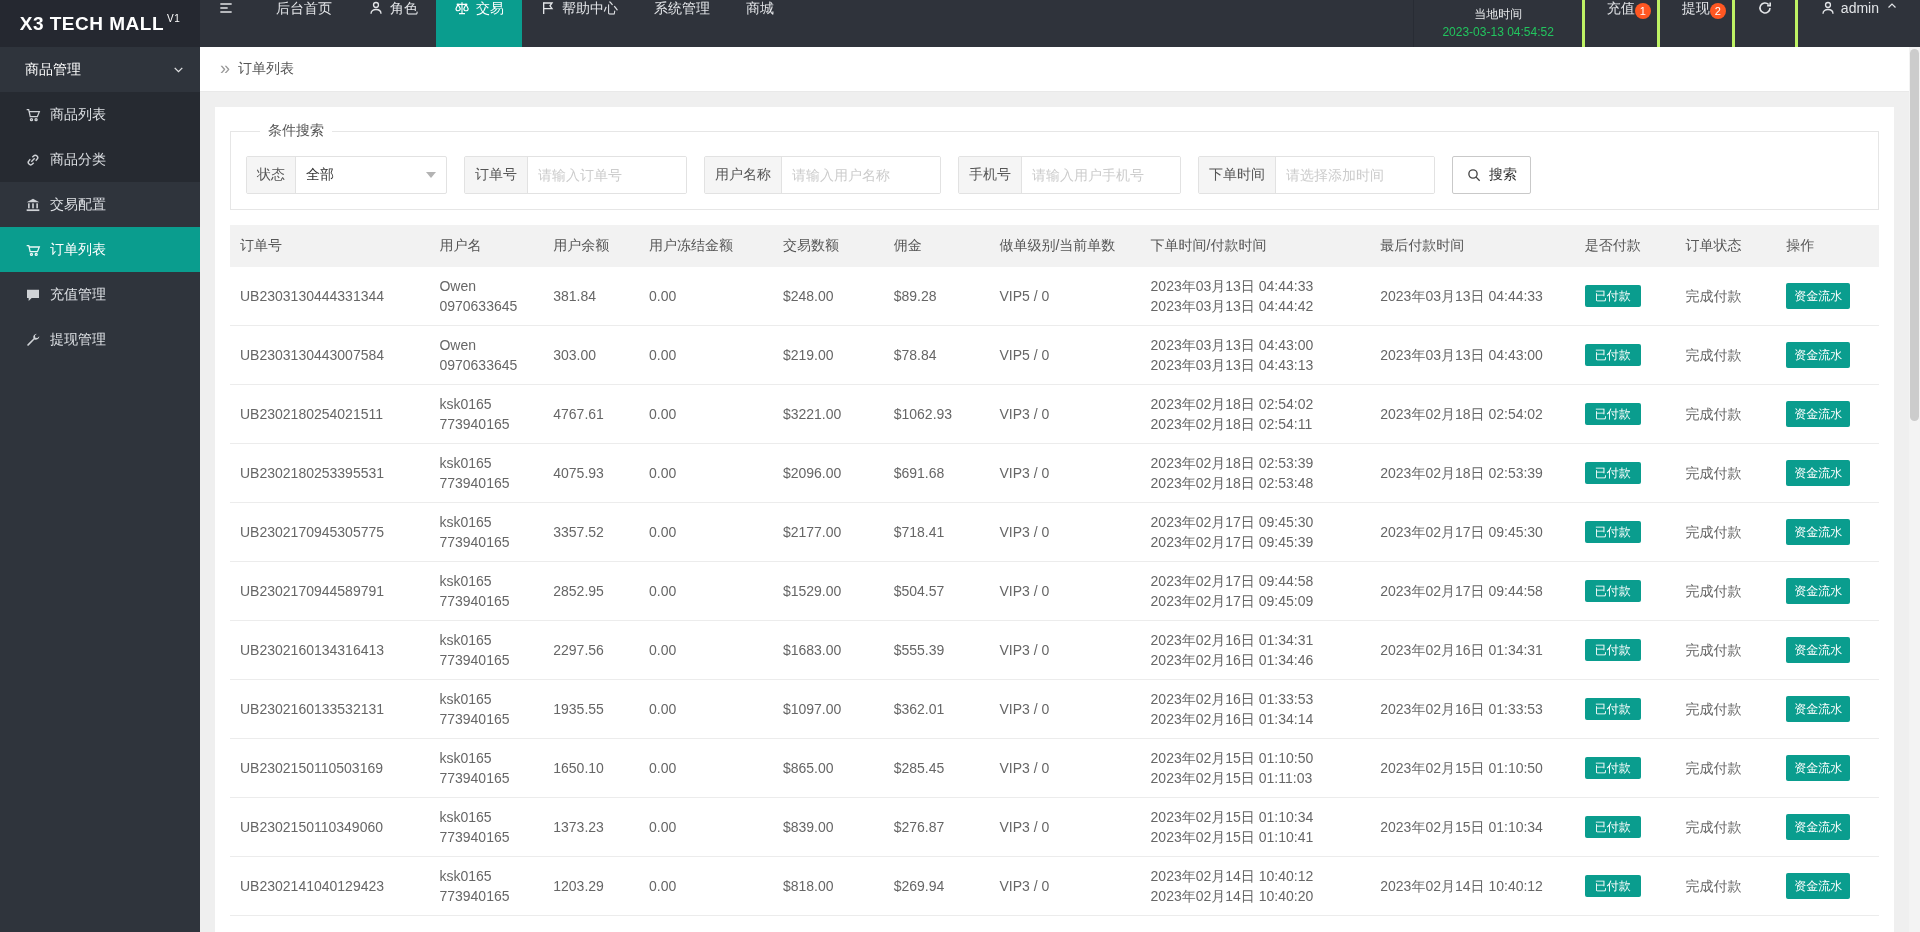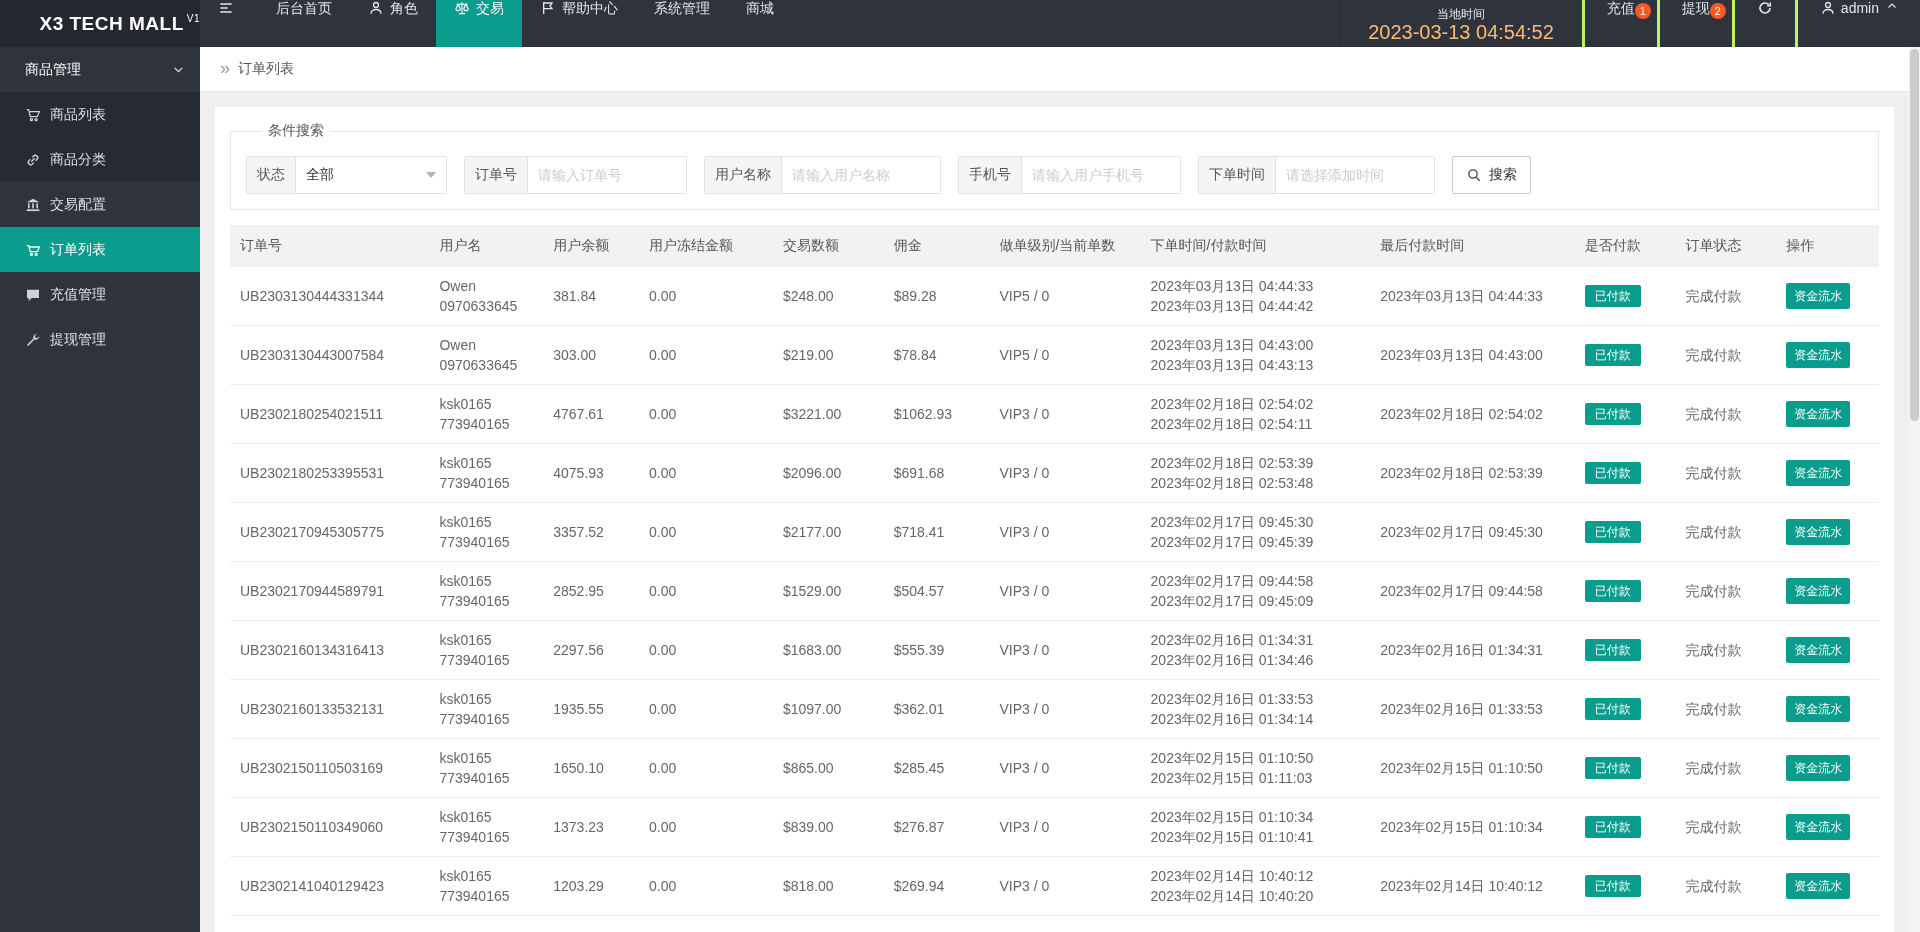--- a/index.html
+++ b/index.html
@@ -2,31 +2,31 @@
 <html style="--accent: #0a9d8e; --badge: #ff5722;"><head>
 <meta charset="utf-8">
 <style>
   * { margin:0; padding:0; box-sizing:border-box; }
   html,body { width:1920px; height:932px; overflow:hidden;
     font-family:"Liberation Sans","DejaVu Sans",sans-serif; font-size:14px; background:#efefef; }
   .app { position:relative; width:1920px; height:932px; }
 
   
   .topbar { position:absolute; top:0; left:0; right:0; height:47px; background:#2f333b; display:flex; color:#ecedef; z-index:5; }
-  .logo { width:200px; height:47px; background:#252830; color:#fff; display:flex; align-items:center; justify-content:flex-end; font-size:19px; font-weight:600; letter-spacing:.5px; white-space:nowrap; }
+  .logo { width:200px; height:47px; background:#252830; color:#fff; display:flex; align-items:center; justify-content:center; font-size:19px; font-weight:600; letter-spacing:.5px; white-space:nowrap; }
   .logo sup { font-size:10px; font-weight:400; margin-left:3px; transform:translateY(-5px); }
   .nav-left { display:flex; height:47px; }
   .nav-item { display:flex; height:47px; padding:0 18px; cursor:pointer; font-size:14px; color:#e3e5e8; position:relative; }
   .nav-item .nico { width:16px; height:16px; margin-right:6px; display:inline-block; }
   .nav-item.active { background:var(--accent,#0a9d8e); color:#fff; }
   .nav-right { margin-left:auto; display:flex; height:47px; }
   .nav-right .nav-item { border-left:3px solid #bef264; padding:0 22px; }
   .time-block { display:flex; flex-direction:column; justify-content:center; align-items:center; padding:0 28px; border-left:1px solid #282c34; }
   .time-block .t1 { font-size:12px; color:#e8eaec; line-height:17px; }
-  .time-block .t2 { font-size:20px; color:#fdba74; line-height:18px; }
+  .time-block .t2 { font-size:12px; color:#22c55e; line-height:18px; }
   .nbadge { position:absolute; top:3px; right:6px; min-width:16px; height:16px; line-height:16px; border-radius:9px; background:var(--badge,#ff5722); color:#fff; font-size:11px; text-align:center; padding:0 4px; }
   .user-item .nico { margin-right:5px; }
   .user-item .caret { width:12px; height:12px; margin-left:7px; }
 
   
   .sidebar { position:absolute; top:47px; left:0; bottom:0; width:200px; background:#2f343c; z-index:4; }
   .side-item { height:45px; display:flex; align-items:center; padding:0 15px 0 25px; color:#dde0e4; font-size:14px; cursor:pointer; }
   .side-group { justify-content:space-between; color:#fff; }
   .side-group .gchev { width:13px; height:13px; opacity:.85; }
   .side-sub { background:#262a31; }

